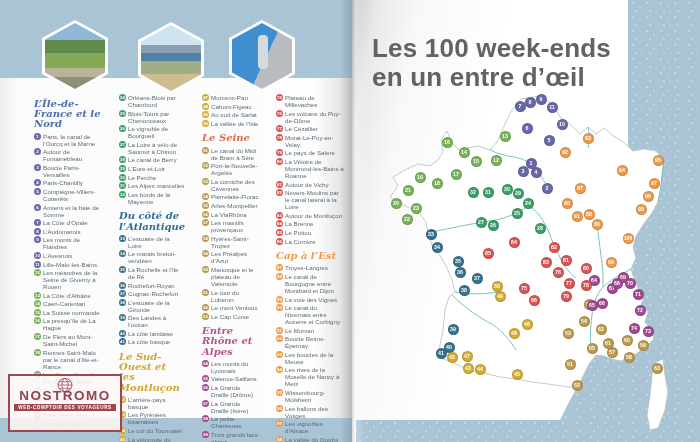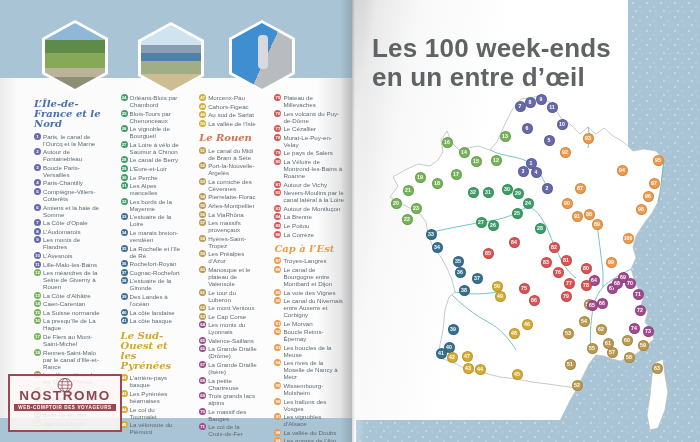--- a/index.html
+++ b/index.html
@@ -239,20 +239,21 @@
         </li>
         <li>
           <span class="dot" style="background: rgb(61, 158, 104);">31</span>
           <span class="lbl">Les Alpes mancelles</span>
         </li>
         <li>
           <span class="dot" style="background: rgb(61, 158, 104);">32</span>
           <span class="lbl">Les bords de la Mayenne</span>
         </li>
       </ul>
+      <div class="cat-heading" style="color: rgb(46, 111, 149);">Du côté de l’Atlantique</div>
       <ul>
         <li>
           <span class="dot" style="background: rgb(56, 112, 143);">33</span>
           <span class="lbl">L’estuaire de la Loire</span>
         </li>
         <li>
           <span class="dot" style="background: rgb(56, 112, 143);">34</span>
           <span class="lbl">Le marais breton-vendéen</span>
         </li>
         <li>
@@ -277,21 +278,21 @@
         </li>
         <li>
           <span class="dot" style="background: rgb(56, 112, 143);">40</span>
           <span class="lbl">La côte landaise</span>
         </li>
         <li>
           <span class="dot" style="background: rgb(56, 112, 143);">41</span>
           <span class="lbl">La côte basque</span>
         </li>
       </ul>
-      <div class="cat-heading" style="color: rgb(210, 166, 44);">Le Sud-Ouest et les Pyrénées</div>
+      <div class="cat-heading" style="color: rgb(210, 166, 44);">Le Sud-Ouest et les Montluçon</div>
       <ul>
         <li>
           <span class="dot" style="background: rgb(212, 172, 51);">42</span>
           <span class="lbl">L’arrière-pays basque</span>
         </li>
         <li>
           <span class="dot" style="background: rgb(212, 172, 51);">43</span>
           <span class="lbl">Les Pyrénées béarnaises</span>
         </li>
         <li>
@@ -316,21 +317,21 @@
         </li>
         <li>
           <span class="dot" style="background: rgb(212, 172, 51);">49</span>
           <span class="lbl">Au sud de Sarlat</span>
         </li>
         <li>
           <span class="dot" style="background: rgb(212, 172, 51);">50</span>
           <span class="lbl">La vallée de l’Isle</span>
         </li>
       </ul>
-      <div class="cat-heading" style="color: rgb(212, 113, 79);">Le Rouen</div>
+      <div class="cat-heading" style="color: rgb(212, 113, 79);">Le Seine</div>
       <ul>
         <li>
           <span class="dot" style="background: rgb(187, 154, 80);">51</span>
           <span class="lbl">Le canal du Midi de Bram à Sète</span>
         </li>
         <li>
           <span class="dot" style="background: rgb(187, 154, 80);">52</span>
           <span class="lbl">Port-la-Nouvelle-Argelès</span>
         </li>
         <li>
@@ -371,20 +372,21 @@
         </li>
         <li>
           <span class="dot" style="background: rgb(187, 154, 80);">62</span>
           <span class="lbl">Le mont Ventoux</span>
         </li>
         <li>
           <span class="dot" style="background: rgb(187, 154, 80);">63</span>
           <span class="lbl">Le Cap Corse</span>
         </li>
       </ul>
+      <div class="cat-heading" style="color: rgb(181, 83, 140);">Entre Rhône et Alpes</div>
       <ul>
         <li>
           <span class="dot" style="background: rgb(160, 75, 143);">64</span>
           <span class="lbl">Les monts du Lyonnais</span>
         </li>
         <li>
           <span class="dot" style="background: rgb(160, 75, 143);">65</span>
           <span class="lbl">Valence-Saillans</span>
         </li>
         <li>

